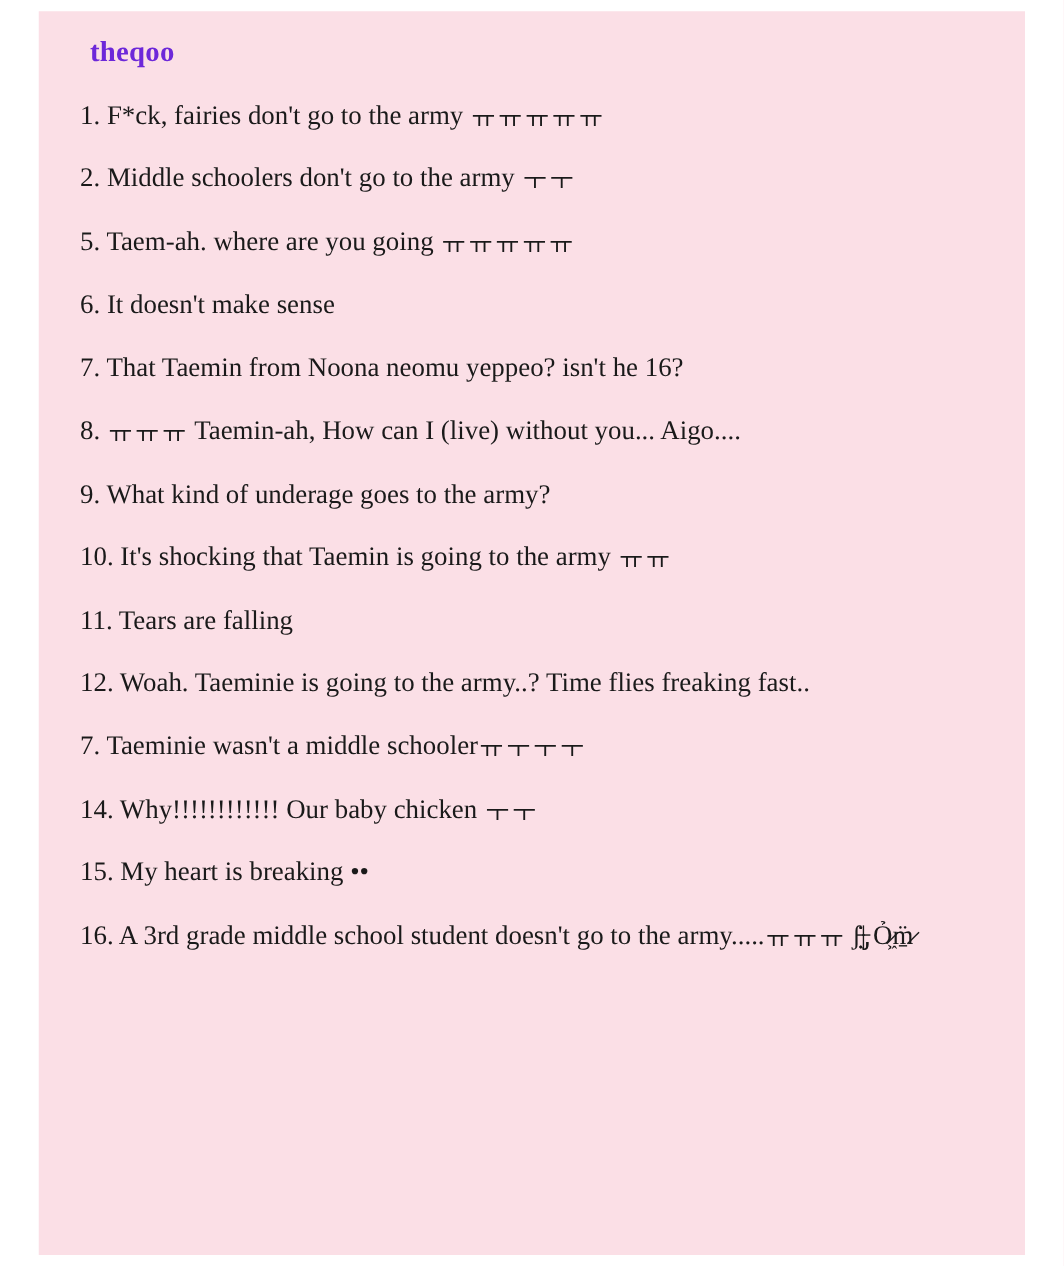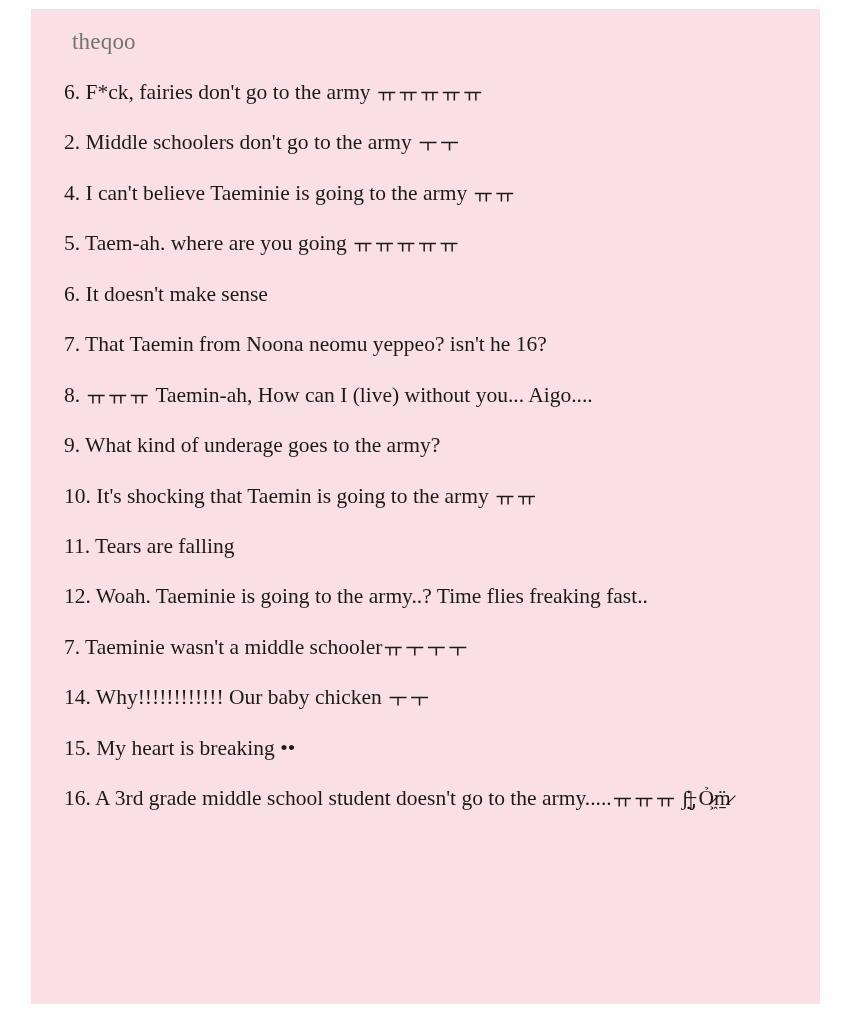--- a/index.html
+++ b/index.html
@@ -20,23 +20,24 @@
     width: 789px;
     height: 995px;
     background: #fbdfe6;
     box-sizing: border-box;
   }
   .site-title {
     position: absolute;
     left: 41px;
     top: 20px;
     font-size: 23px;
-    color: #737373;
+    color: #6d28d9;
     font-family: "Liberation Serif", serif;
     letter-spacing: 0.2px;
+    font-weight: bold;
   }
   .comments {
     position: absolute;
     left: 33px;
     top: 70px;
     right: 20px;
   }
   .comment {
     font-size: 21.5px;
     line-height: 1.3;
@@ -48,23 +49,22 @@
   .comment:last-child {
     margin-bottom: 16px;
   }
 </style>
 </head>
 <body>
 
 <div class="page">
   <div class="site-title">theqoo</div>
   <div class="comments">
-    <p class="comment">6. F*ck, fairies don't go to the army ㅠㅠㅠㅠㅠ</p>
+    <p class="comment">1. F*ck, fairies don't go to the army ㅠㅠㅠㅠㅠ</p>
     <p class="comment">2. Middle schoolers don't go to the army ㅜㅜ</p>
-    <p class="comment">4. I can't believe Taeminie is going to the army ㅠㅠ</p>
     <p class="comment">5. Taem-ah. where are you going ㅠㅠㅠㅠㅠ</p>
     <p class="comment">6. It doesn't make sense</p>
     <p class="comment">7. That Taemin from Noona neomu yeppeo? isn't he 16?</p>
     <p class="comment">8. ㅠㅠㅠ Taemin-ah, How can I (live) without you... Aigo....</p>
     <p class="comment">9. What kind of underage goes to the army?</p>
     <p class="comment">10. It's shocking that Taemin is going to the army ㅠㅠ</p>
     <p class="comment">11. Tears are falling</p>
     <p class="comment">12. Woah. Taeminie is going to the army..? Time flies freaking fast..</p>
     <p class="comment">7. Taeminie wasn't a middle schoolerㅠㅜㅜㅜ</p>
     <p class="comment">14. Why!!!!!!!!!!!! Our baby chicken ㅜㅜ</p>

